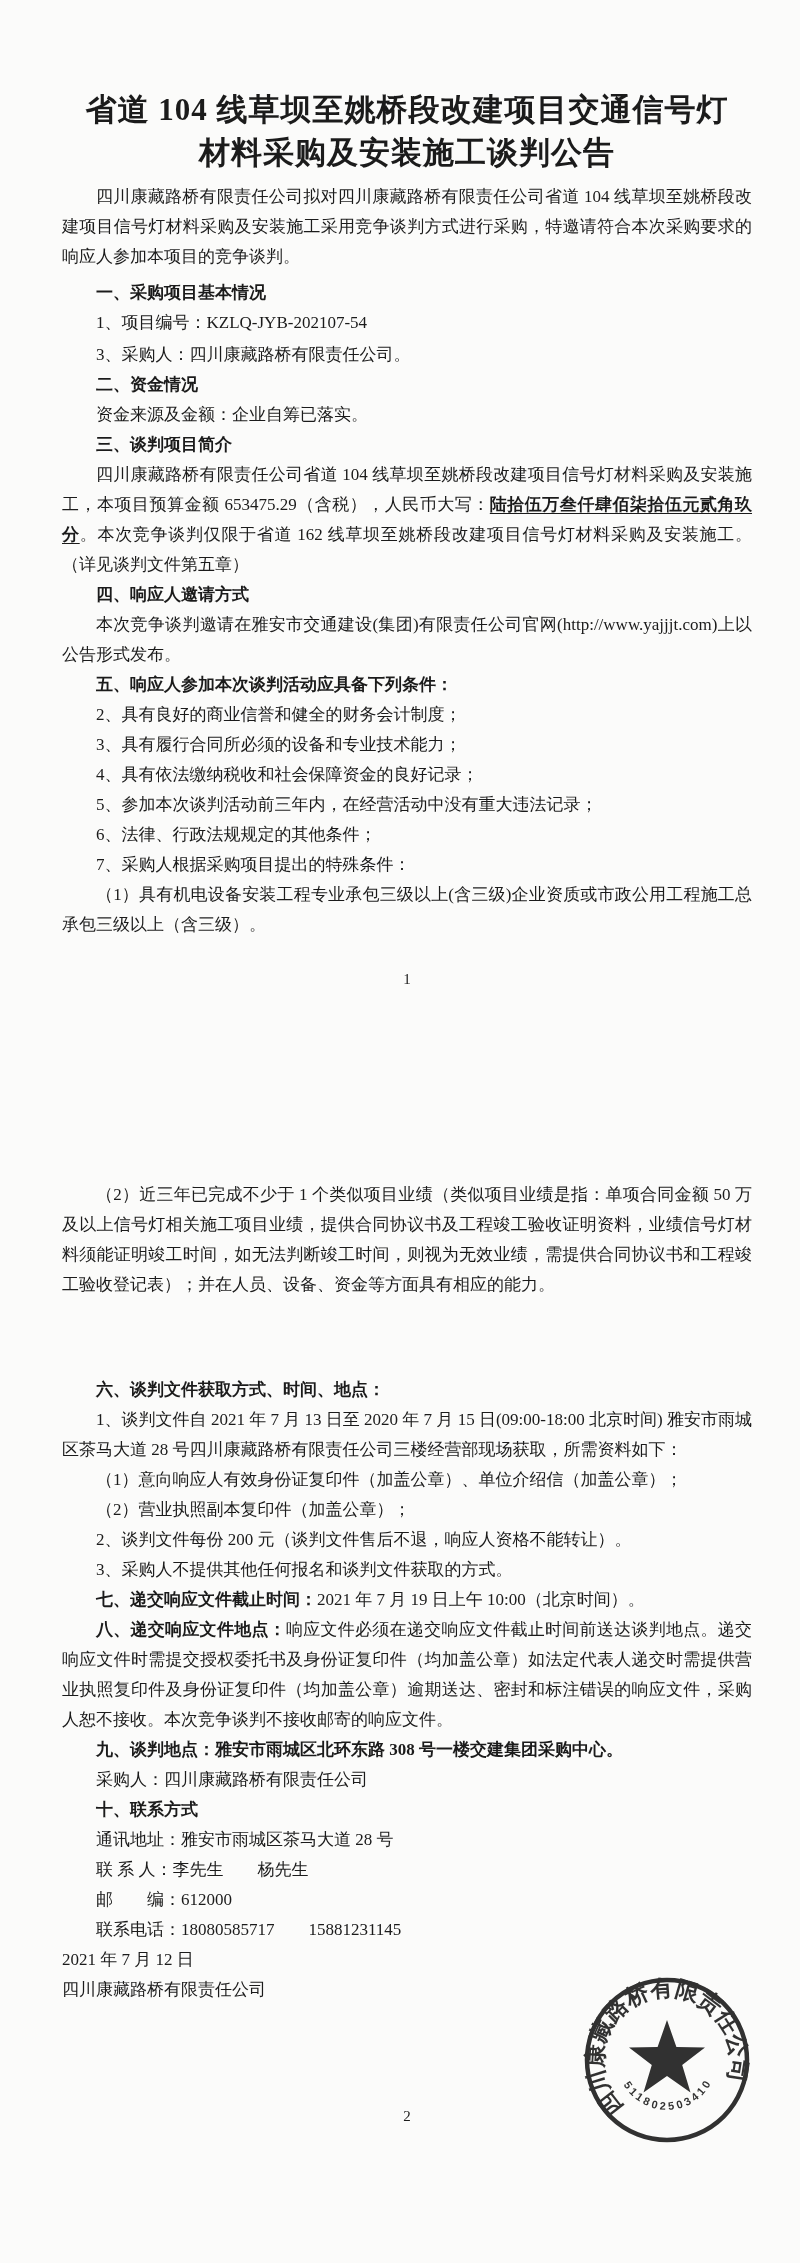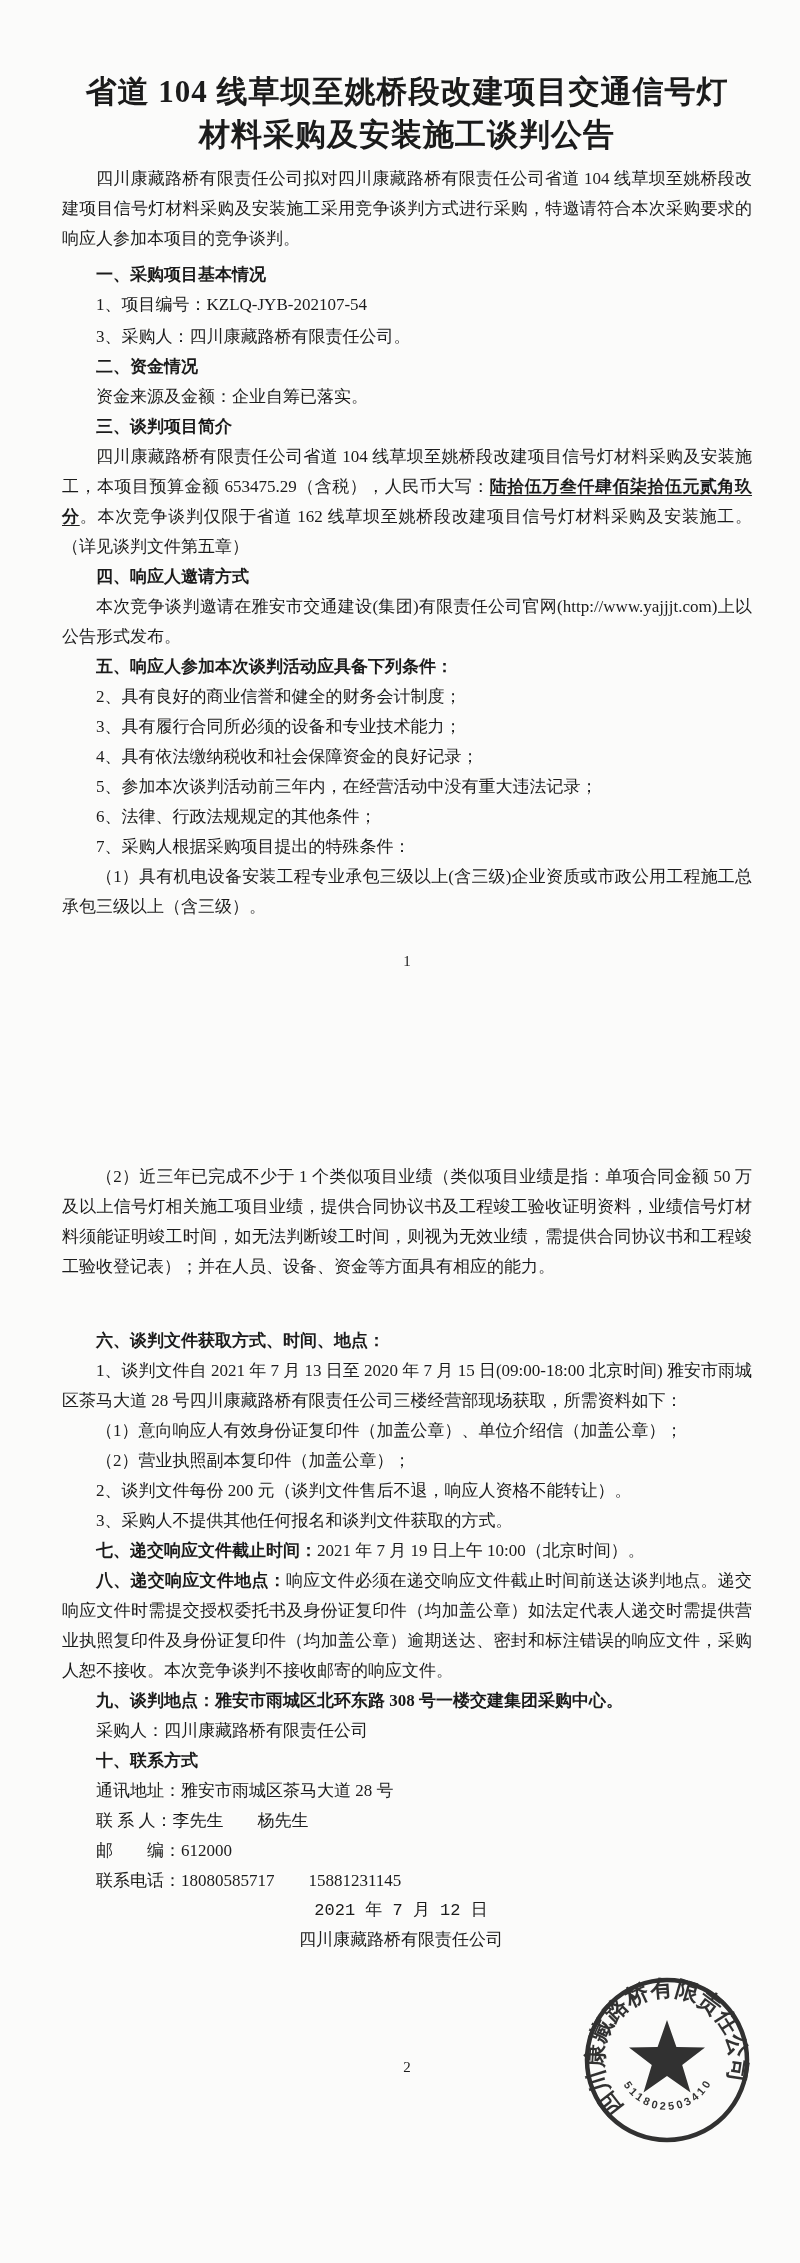--- a/index.html
+++ b/index.html
@@ -6,35 +6,35 @@
   body{
     width:800px;height:2263px;position:relative;overflow:hidden;
     background:#fbfbfa;color:#1b1b1b;
     font-family:"Liberation Serif","DejaVu Serif",serif;
   }
   .doc{padding:64px 48px 0 62px;}
   .blk{font-size:17px;line-height:30px;text-align:justify;text-indent:34px;margin:0;}
   .title{font-size:31px;line-height:43px;font-weight:700;text-align:center;text-indent:0;letter-spacing:1px;}
   .heading{font-weight:700;}
   .pageno{text-align:center;text-indent:0;font-size:15px;}
-  .sign{text-align:center;text-indent:0;padding-right:12px;font-family:Liberation Mono, monospace;}
+  .sign{text-align:left;text-indent:0;padding-right:12px;}
   .b{font-weight:700;}
   .u{text-decoration:underline;text-underline-offset:3px;}
   .stamp{
     position:absolute;left:581px;top:1974px;width:172px;height:172px;
     opacity:.88;
   }
   .stamp svg{display:block;}
 </style>
 </head>
 <body>
 
 <div class="doc">
   <div>
-      <div class="blk title" style="margin-top: 6px;"><span>省道 104 线草坝至姚桥段改建项目交通信号灯</span></div>
+      <div class="blk title" style="margin-top: 24px;"><span>省道 104 线草坝至姚桥段改建项目交通信号灯</span></div>
       <div class="blk title"><span>材料采购及安装施工谈判公告</span></div>
       <div class="blk para" style="margin-top: 8px;"><span>四川康藏路桥有限责任公司拟对四川康藏路桥有限责任公司省道 104 线草坝至姚桥段改建项目信号灯材料采购及安装施工采用竞争谈判方式进行采购，特邀请符合本次采购要求的响应人参加本项目的竞争谈判。</span></div>
       <div class="blk heading" style="margin-top: 6px;"><span>一、采购项目基本情况</span></div>
       <div class="blk para"><span>1、项目编号：KZLQ-JYB-202107-54</span></div>
       <div class="blk para" style="margin-top: 2px;"><span>3、采购人：四川康藏路桥有限责任公司。</span></div>
       <div class="blk heading"><span>二、资金情况</span></div>
       <div class="blk para"><span>资金来源及金额：企业自筹已落实。</span></div>
       <div class="blk heading"><span>三、谈判项目简介</span></div>
       <div class="blk para"><span>四川康藏路桥有限责任公司省道 104 线草坝至姚桥段改建项目信号灯材料采购及安装施工，本项目预算金额 653475.29（含税），人民币大写：</span><span class="b u">陆拾伍万叁仟肆佰柒拾伍元贰角玖分</span><span>。本次竞争谈判仅限于省道 162 线草坝至姚桥段改建项目信号灯材料采购及安装施工。（详见谈判文件第五章）</span></div>
       <div class="blk heading"><span>四、响应人邀请方式</span></div>
@@ -44,21 +44,21 @@
       <div class="blk para"><span>3、具有履行合同所必须的设备和专业技术能力；</span></div>
       <div class="blk para"><span>4、具有依法缴纳税收和社会保障资金的良好记录；</span></div>
       <div class="blk para"><span>5、参加本次谈判活动前三年内，在经营活动中没有重大违法记录；</span></div>
       <div class="blk para"><span>6、法律、行政法规规定的其他条件；</span></div>
       <div class="blk para"><span>7、采购人根据采购项目提出的特殊条件：</span></div>
       <div class="blk para"><span>（1）具有机电设备安装工程专业承包三级以上(含三级)企业资质或市政公用工程施工总承包三级以上（含三级）。</span></div>
       <div class="blk pageno" style="margin-top: 24px;"><span>1</span></div>
     </div>
   <div>
       <div class="blk para" style="margin-top: 186px;"><span>（2）近三年已完成不少于 1 个类似项目业绩（类似项目业绩是指：单项合同金额 50 万及以上信号灯相关施工项目业绩，提供合同协议书及工程竣工验收证明资料，业绩信号灯材料须能证明竣工时间，如无法判断竣工时间，则视为无效业绩，需提供合同协议书和工程竣工验收登记表）；并在人员、设备、资金等方面具有相应的能力。</span></div>
-      <div class="blk heading" style="margin-top: 44px;"><span>六、谈判文件获取方式、时间、地点：</span></div>
+      <div class="blk heading" style="margin-top: 75px;"><span>六、谈判文件获取方式、时间、地点：</span></div>
       <div class="blk para"><span>1、谈判文件自 2021 年 7 月 13 日至 2020 年 7 月 15 日(09:00-18:00 北京时间) 雅安市雨城区茶马大道 28 号四川康藏路桥有限责任公司三楼经营部现场获取，所需资料如下：</span></div>
       <div class="blk para"><span>（1）意向响应人有效身份证复印件（加盖公章）、单位介绍信（加盖公章）；</span></div>
       <div class="blk para"><span>（2）营业执照副本复印件（加盖公章）；</span></div>
       <div class="blk para"><span>2、谈判文件每份 200 元（谈判文件售后不退，响应人资格不能转让）。</span></div>
       <div class="blk para"><span>3、采购人不提供其他任何报名和谈判文件获取的方式。</span></div>
       <div class="blk para"><span class="b">七、递交响应文件截止时间：</span><span>2021 年 7 月 19 日上午 10:00（北京时间）。</span></div>
       <div class="blk para"><span class="b">八、递交响应文件地点：</span><span>响应文件必须在递交响应文件截止时间前送达谈判地点。递交响应文件时需提交授权委托书及身份证复印件（均加盖公章）如法定代表人递交时需提供营业执照复印件及身份证复印件（均加盖公章）逾期送达、密封和标注错误的响应文件，采购人恕不接收。本次竞争谈判不接收邮寄的响应文件。</span></div>
       <div class="blk para"><span class="b">九、谈判地点：雅安市雨城区北环东路 308 号一楼交建集团采购中心。</span></div>
       <div class="blk para"><span>采购人：四川康藏路桥有限责任公司</span></div>
       <div class="blk heading"><span>十、联系方式</span></div>

